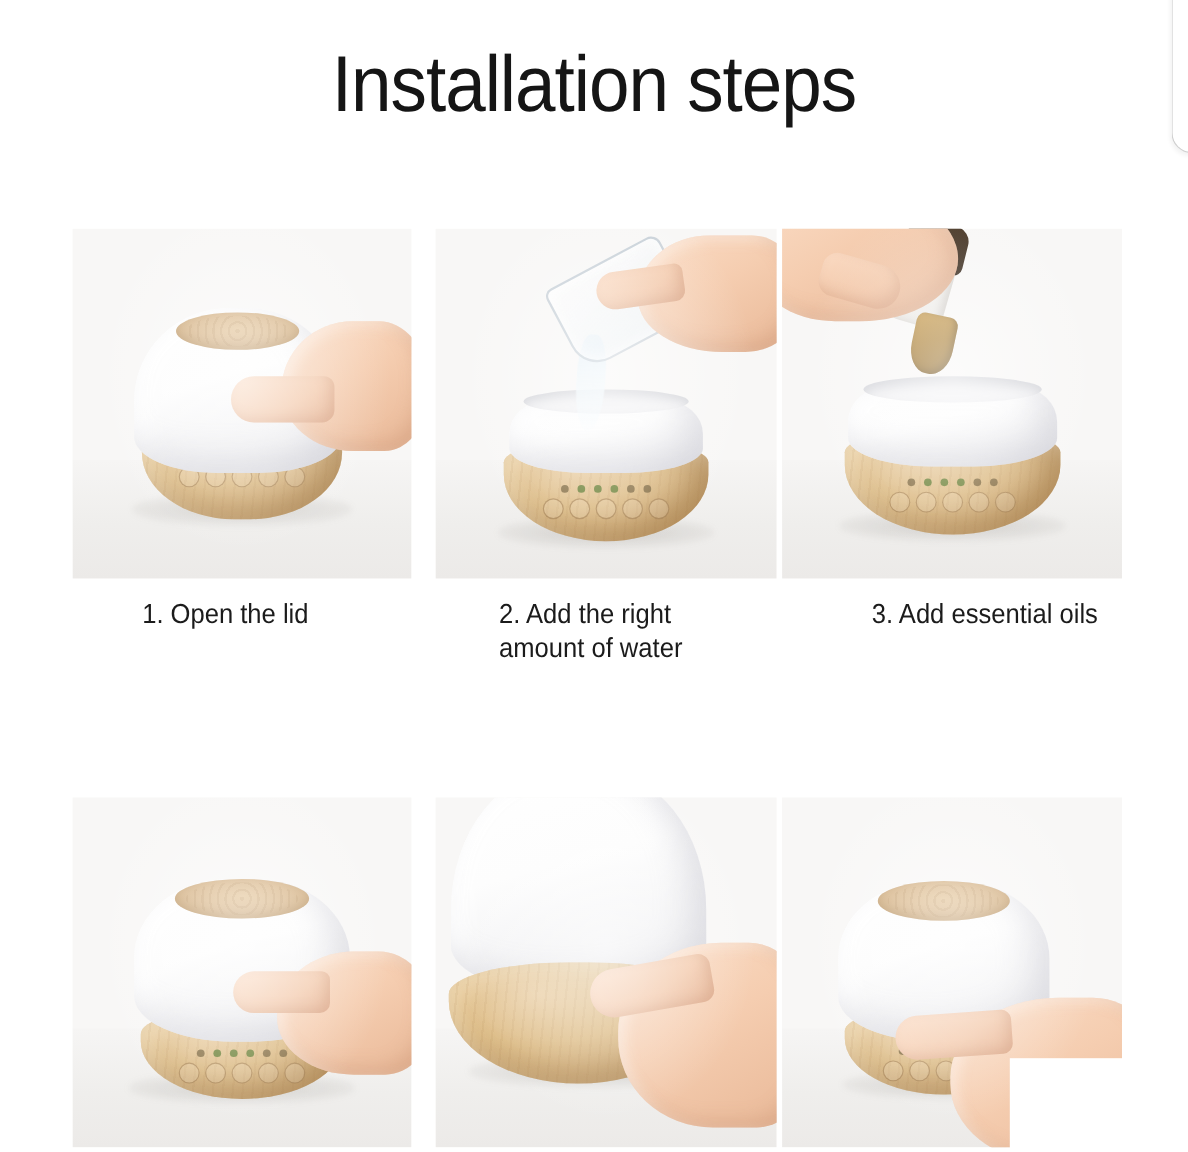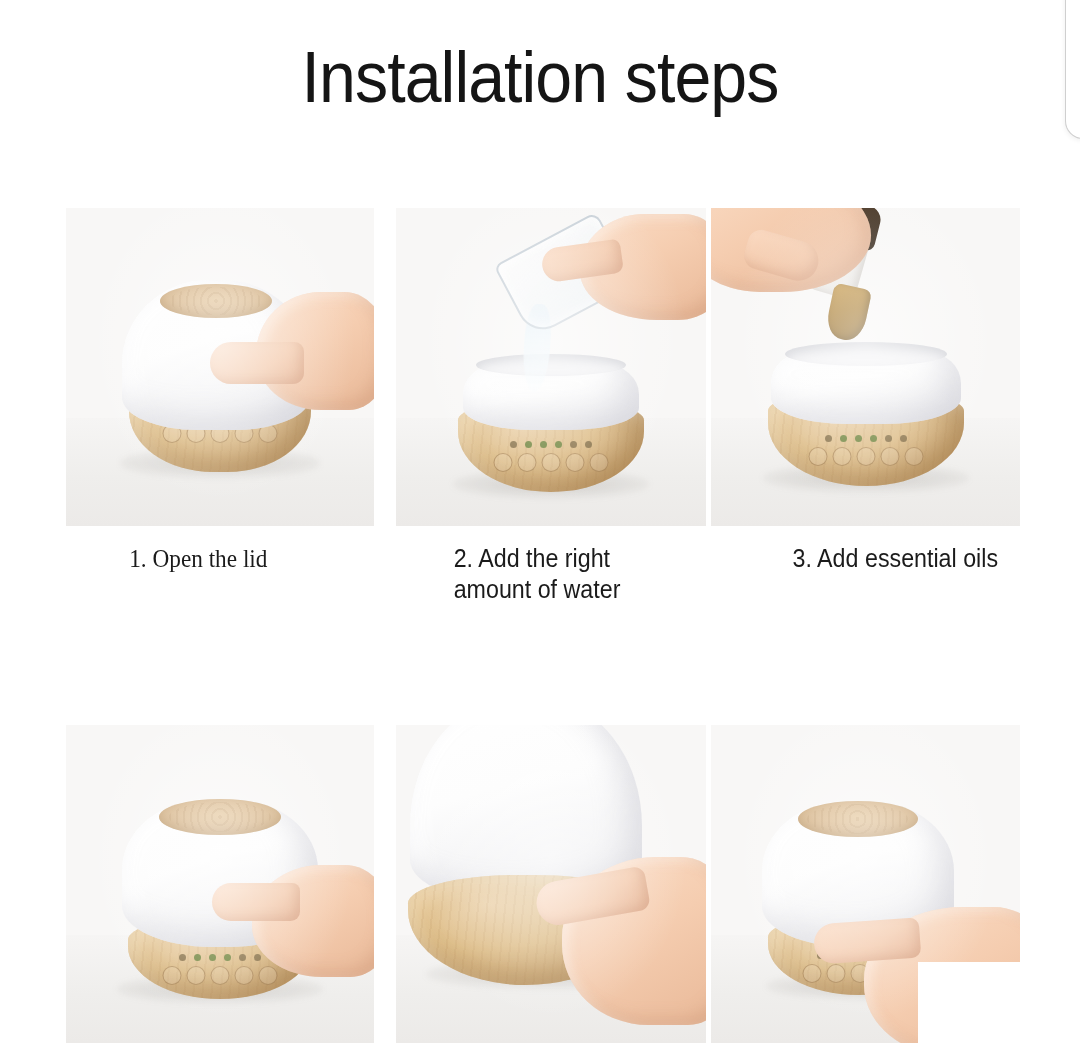--- a/index.html
+++ b/index.html
@@ -43,21 +43,21 @@
   .steps-row {
     display: flex;
     width: 100%;
   }
   .steps-row.row-2 { margin-top: 120px; }
 
   .step-cell {
     display: flex;
     flex-direction: column;
   }
-  .step-cell.c1 { width: 313px; margin-right: 22px; font-family: Liberation Serif, serif; }
+  .step-cell.c1 { width: 313px; margin-right: 22px; }
   .step-cell.c2 { width: 316px; margin-right: 5px; justify-content: flex-end; }
   .step-cell.c3 { width: 314px; text-align: right; }
 
   .photo {
     position: relative;
     width: 100%;
     height: 318px;
     background: #f8f7f6;
     overflow: hidden;
   }

